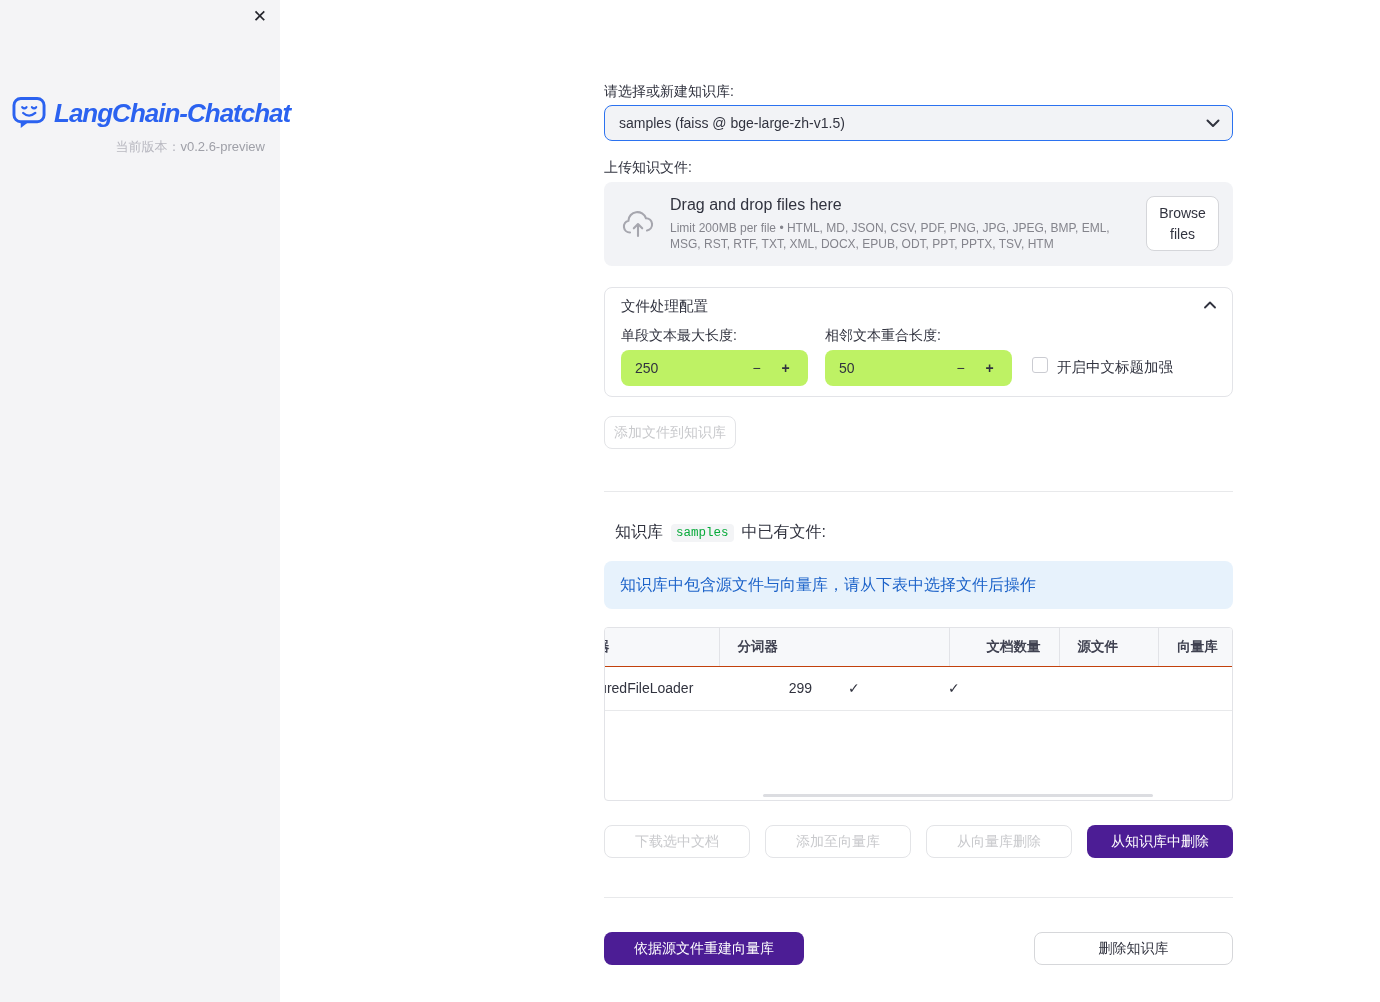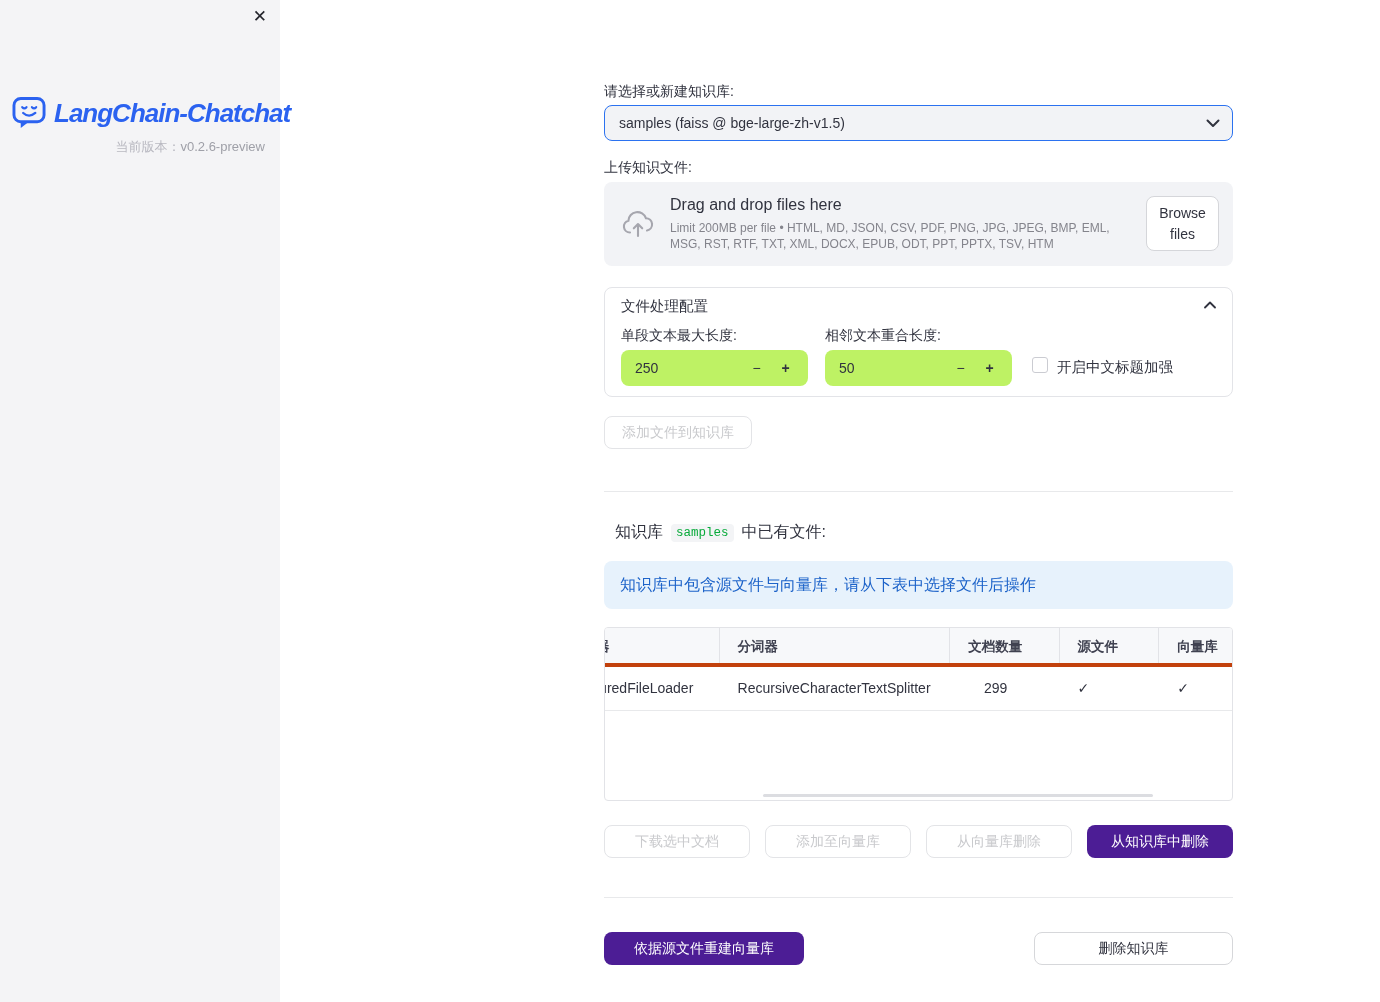--- a/index.html
+++ b/index.html
@@ -59,45 +59,45 @@
   .checkbox { position:absolute; left:427px; top:69px; width:16px; height:16px;
     border:1px solid #cbccd2; border-radius:3px; background:#ffffff; cursor:pointer; }
   .checkbox-label { position:absolute; left:452px; top:70px; font-size:14.5px; color:#31333f; }
 
   .btn { position:absolute; height:33px; border-radius:8px; font-size:14px;
     display:flex; align-items:center; justify-content:center; cursor:pointer;
     background:#ffffff; border:1px solid #d6d7da; color:#31333f; white-space:nowrap; }
   .btn.disabled { border:1px solid #e3e4e7; color:#c9cacd; cursor:default; }
   .btn.primary { background:#4c1d95; border:none; color:#ffffff; }
 
-  .add-btn { left:0; top:416px; padding:0 17px; }
+  .add-btn { left:0; top:416px; padding:0 9px; }
   .divider { position:absolute; left:0; width:629px; height:1px; background:#e8e9eb; }
   .d1 { top:491px; } .d2 { top:897px; }
 
   .files-heading { position:absolute; left:11px; top:522px; font-size:16px; color:#31333f;
     display:flex; align-items:center; }
   .kb-chip { font-family:"Liberation Mono","DejaVu Sans Mono",monospace; font-size:12.5px;
     color:#09ab3b; background:#f3f4f6; border-radius:4px; padding:2px 5px; margin:0 8px; }
 
   .infobox { position:absolute; left:0; top:561px; width:629px; height:48px;
     background:#e7f2fc; border-radius:8px; color:#1d63c9; font-size:16px;
     display:flex; align-items:center; padding-left:16px; }
 
   .dftable { position:absolute; left:0; top:627px; width:629px; height:174px;
     border:1px solid #e2e3e7; border-radius:4px; background:#ffffff; overflow:hidden; }
-  .dfhead { display:flex; height:39px; background:#f7f8fa; border-bottom:4px solid #c2410c; }
+  .dfhead { display:flex; height:39px; background:#f7f8fa; border-bottom:1px solid #c2410c; }
   .dfhead .hc { font-size:13.5px; font-weight:600; color:#3f4150; line-height:38px;
     padding-left:18px; border-right:1px solid #e2e3e7; overflow:hidden; white-space:nowrap; }
   .dfhead .hc:last-child { border-right:none; }
   .dfrow { display:flex; height:44px; border-bottom:1px solid #e8e9eb; }
   .dfrow .rc { font-size:14px; color:#31333f; line-height:43px; padding-left:18px;
     overflow:hidden; white-space:nowrap; }
   .c0 { width:115px; padding-left:0 !important; }
   .c1 { width:231px; }
-  .c2 { width:110px; text-align:center; padding-left:0 !important; padding-right:18px; }
+  .c2 { width:110px; text-align:right; padding-left:0 !important; padding-right:18px; }
   .c3 { width:100px; }
   .c4 { width:73px; }
   .clip-h { display:inline-block; white-space:nowrap; margin-left:-63px; }
   .clip-r { display:inline-block; white-space:nowrap; margin-left:-58px; }
   .df-scrollbar { position:absolute; bottom:3px; left:158px; width:390px; height:3px;
     background:#dcdde1; border-radius:2px; cursor:pointer; }
 
   .act-download { left:0;   top:825px; width:146px; }
   .act-addvs   { left:161px; top:825px; width:146px; }
   .act-delvs   { left:322px; top:825px; width:146px; }
@@ -207,21 +207,20 @@
         <div class="hc c0">
           <span class="clip-h">文档加载器</span></div>
         <div class="hc c1">分词器</div>
         <div class="hc c2">文档数量</div>
         <div class="hc c3">源文件</div>
         <div class="hc c4">向量库</div>
       </div>
       <div class="dfrow">
         <div class="rc c0">
           <span class="clip-r">UnstructuredFileLoader</span></div>
-        <div class="rc c1">RecursiveCharacterTextSplitter</div>
         <div class="rc c2">299</div>
         <div class="rc c3">✓</div>
         <div class="rc c4">✓</div>
       </div>
       <div class="df-scrollbar"></div>
     </div>
 
     <div class="btn disabled act-download">下载选中文档</div>
     <div class="btn disabled act-addvs">添加至向量库</div>
     <div class="btn disabled act-delvs">从向量库删除</div>

